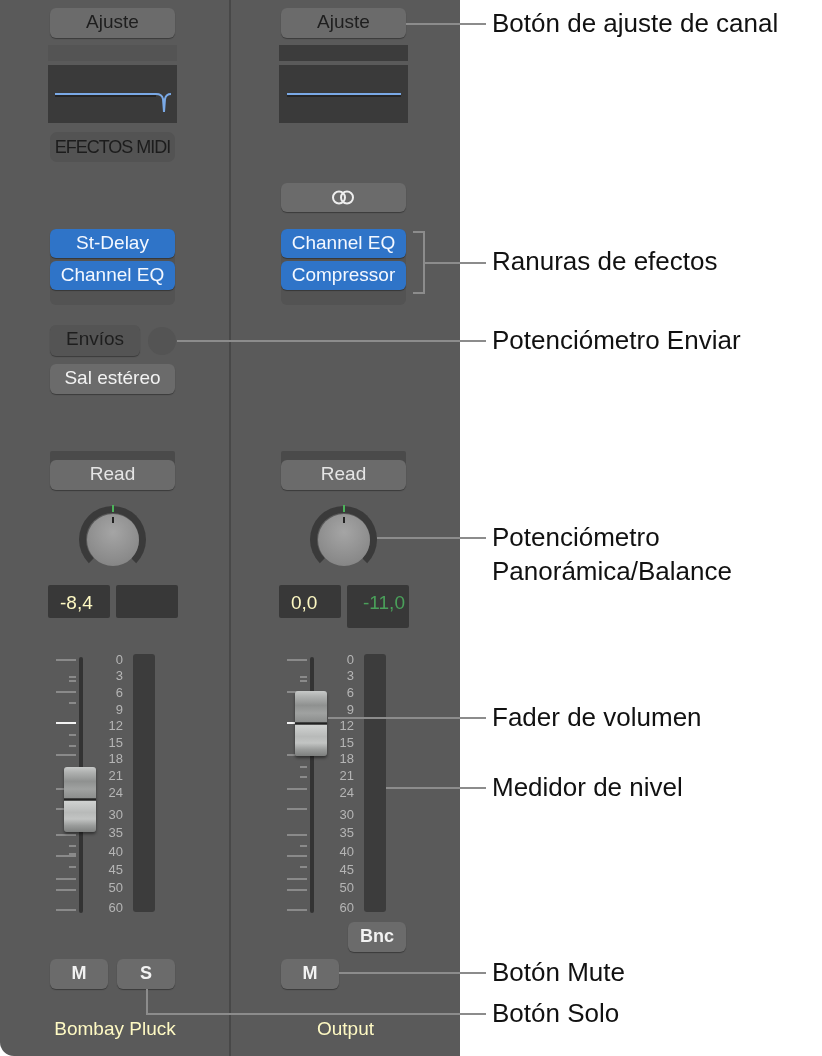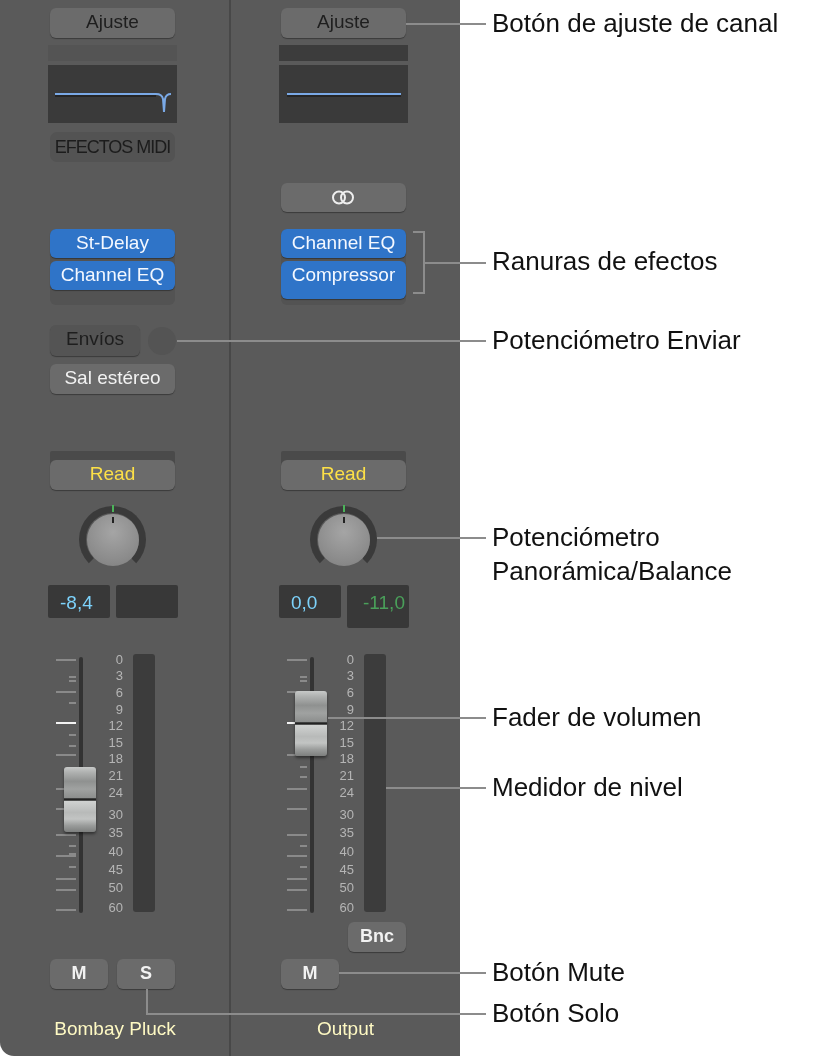--- a/index.html
+++ b/index.html
@@ -12,22 +12,22 @@
   .abs { position:absolute; box-sizing:border-box; }
   .btn { border-radius:6px; background:#6b6b6b; box-shadow:0 1px 1px rgba(0,0,0,.35);
          color:#1e1e1e; font-size:19px; text-align:center; line-height:28px; }
   .btn.light { color:#f2f2f2; }
   .blue { background:#2f74c8; color:#f4f8ff; border-radius:6px; font-size:19px; text-align:center;
           line-height:28px; box-shadow:0 1px 1px rgba(0,0,0,.35); }
   .dark { background:#444444; }
   .darker { background:#3b3b3b;margin-top:35px; }
   .eq { background:#3a3a3a; }
   .slotbg { background:#535353; border-radius:6px; }
-  .read { color:#fde047; }
-  .valbox { background:#383838; color:#7dd3fc; font-size:19px; line-height:36px; padding-left:12px; border-radius:2px; }
+  .read { color:#e5e5e5; }
+  .valbox { background:#383838; color:#fef9c3; font-size:19px; line-height:36px; padding-left:12px; border-radius:2px; }
   .valbox.green { color:#4aa05a; }
   .knob-ring { border-radius:50%; border:7px solid #3a3a3a; border-bottom-color:transparent; }
   .knob { border-radius:50%; background:radial-gradient(circle at 50% 35%, #a5a5a5, #8a8a8a 70%, #7c7c7c); }
   .scale-num { position:absolute; width:28px; text-align:right; font-size:13px; color:#b5b5b5; line-height:13px; }
   .meter { background:#3c3c3c; border-radius:3px; }
   .track { background:#333333; }
   .tick { position:absolute; height:2px; background:#8a8a8a; }
   .cap { border-radius:3px; background:linear-gradient(#c7c9c8 0%, #b0b2b1 8%, #8f9190 22%, #a0a2a1 34%, #8d8f8e 47%, #222 49%, #222 51%, #cfd1d0 53%, #b8bab9 70%, #c2c4c3 80%, #9a9c9b 90%, #7d7f7e 100%);
          box-shadow:0 2px 3px rgba(0,0,0,.45); }
   .name { color:#fef9c3; font-size:19px; text-align:center; }
@@ -127,21 +127,21 @@
       </svg>
     </div>
     <div class="abs btn" style="left:50px;top:183px;width:125px;height:29px;">
       <svg width="125" height="29" viewBox="0 0 125 29">
         <circle cx="58" cy="14.5" r="6" stroke="#eee" stroke-width="2" fill="none"></circle>
         <circle cx="66" cy="14.5" r="6" stroke="#eee" stroke-width="2" fill="none"></circle>
       </svg>
     </div>
     <div class="abs slotbg" style="left:50px;top:229px;width:125px;height:76px;"></div>
     <div class="abs blue" style="left:50px;top:229px;width:125px;height:29px;">Channel EQ</div>
-    <div class="abs blue" style="left:50px;top:261px;width:125px;height:38px;">Compressor</div>
+    <div class="abs blue" style="left:50px;top:261px;width:125px;height:29px;">Compressor</div>
 
     <div class="abs darker btn" style="left:50px;top:416px;width:125px;height:33px;background:#4a4a4a;box-shadow:none;border-radius:2px;line-height:33px;">Grupo</div>
     <div class="abs btn read" style="left:50px;top:460px;width:125px;height:30px;">Read</div>
 
     <div class="abs knob-ring" style="left:79px;top:506px;width:67px;height:67px;"></div>
     <div class="abs knob" style="left:87px;top:514px;width:52px;height:52px;">
       <div class="abs" style="left:25px;top:3px;width:2px;height:6px;background:#222;"></div>
     </div>
     <div class="abs" style="left:112px;top:505px;width:2px;height:7px;background:#4cb35a;"></div>
 

